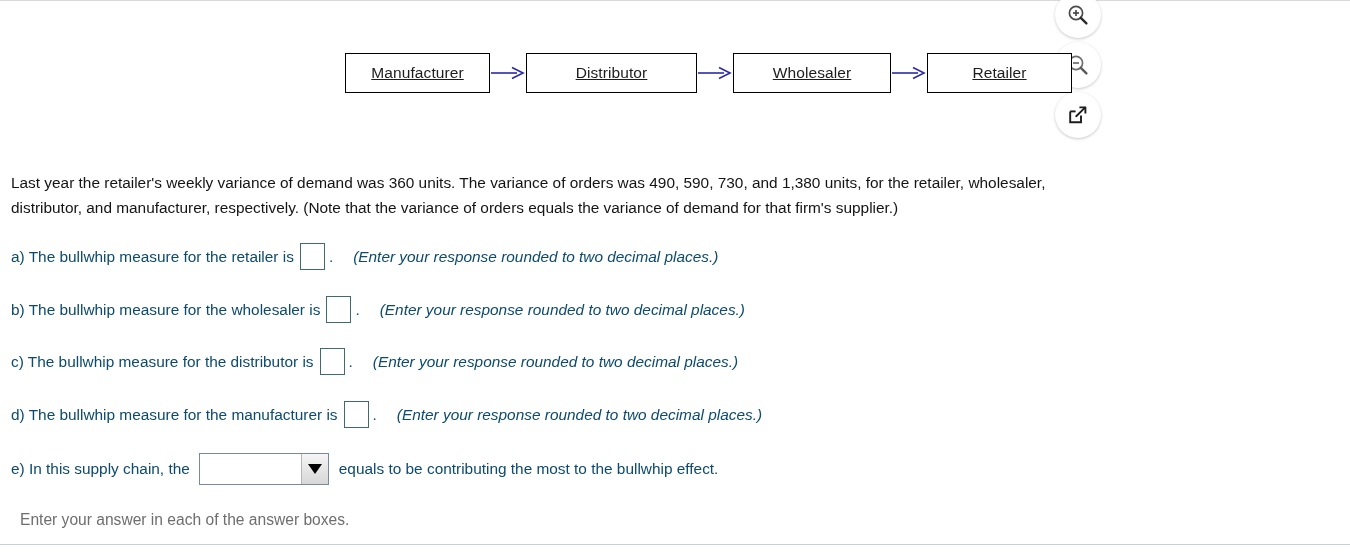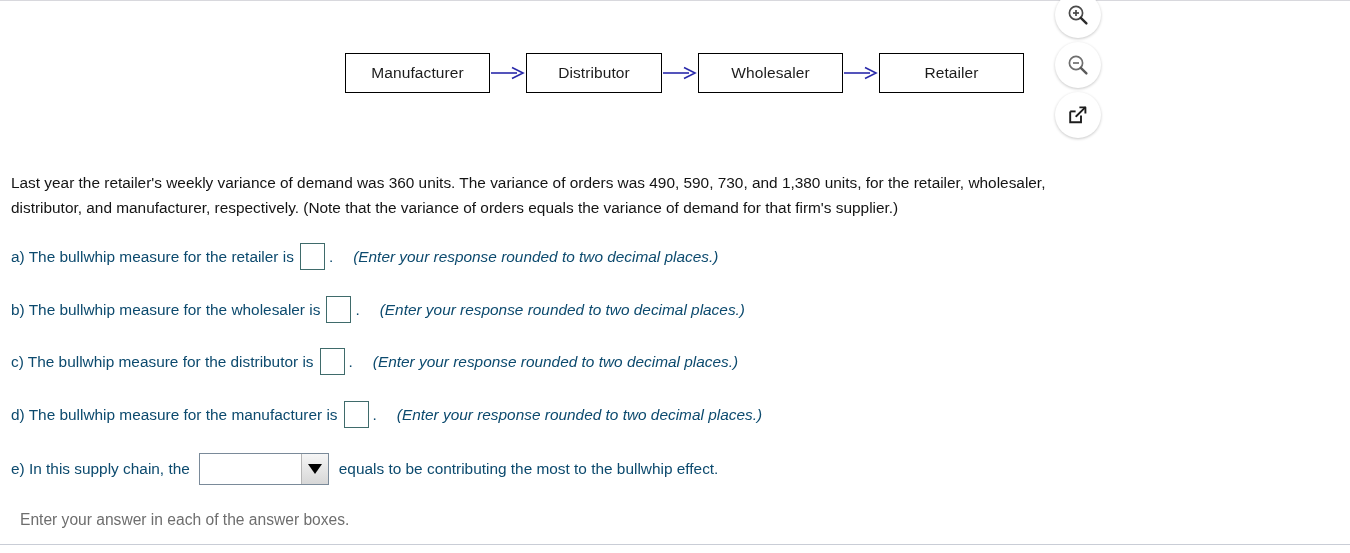--- a/index.html
+++ b/index.html
@@ -66,24 +66,25 @@
     border: 1.6px solid #000000;
     background: #ffffff;
     height: 40px;
     box-sizing: border-box;
     display: flex;
     align-items: center;
     justify-content: center;
     font-size: 15.5px;
     color: #1c1c1c;
     letter-spacing: 0.1px;
+    text-decoration: underline;
   }
   .node.n0 { width: 145px; }
-  .node.n1 { width: 136px; }
-  .node.n2 { width: 145px; text-align: right; }
+  .node.n1 { width: 171px; }
+  .node.n2 { width: 158px; text-align: right; }
   .node.n3 { width: 145px; }
   .arrow {
     width: 36px;
     height: 20px;
     display: flex;
     align-items: center;
     justify-content: center;
   }
 
   

